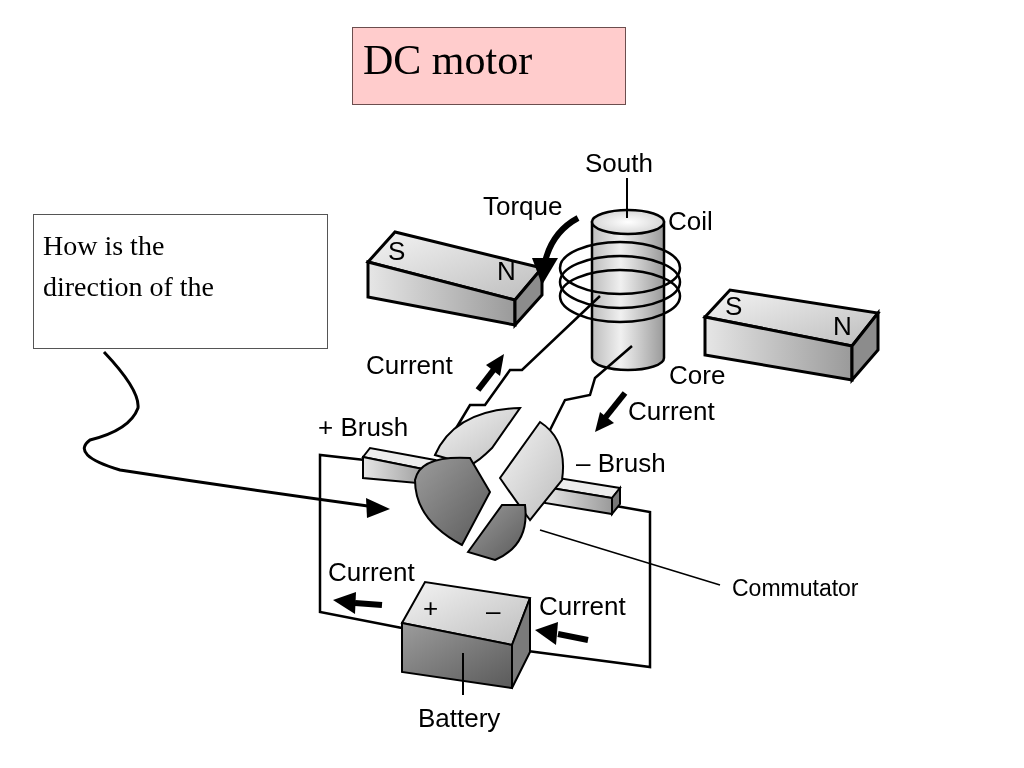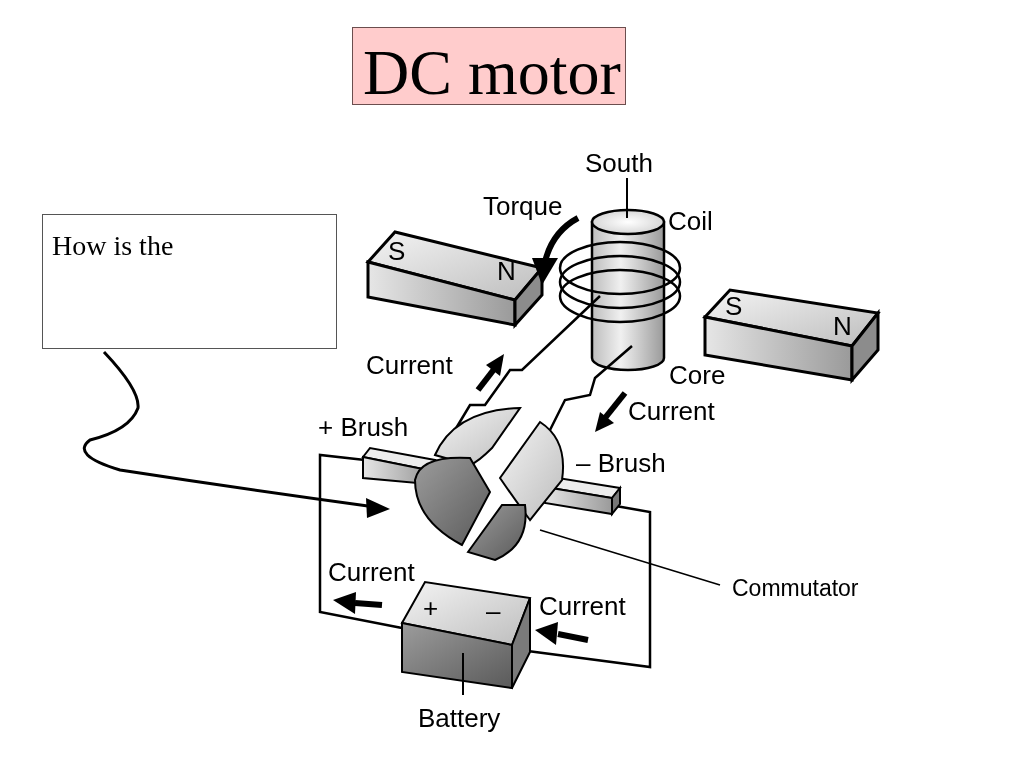--- a/index.html
+++ b/index.html
@@ -1,35 +1,36 @@
 <!DOCTYPE html>
 <html><head>
 <meta charset="utf-8">
 <style>
   html,body{margin:0;padding:0;background:#fff;}
   body{width:1024px;height:768px;position:relative;overflow:hidden;}
   .title-box{position:absolute;left:352px;top:27px;width:274px;height:78px;background:#ffcccc;border:1px solid #6b4e4e;box-sizing:border-box;}
-  .title-text{position:absolute;left:10px;top:8px;font-family:"Liberation Serif",serif;font-size:64px;color:#000;white-space:nowrap;}
-  .q-box{position:absolute;left:42px;top:214px;width:295px;height:135px;background:#fff;border:1px solid #555;box-sizing:border-box;}
+  .title-text{position:absolute;left:10px;top:8px;font-family:"Liberation Serif",serif;font-size:42px;color:#000;white-space:nowrap;}
+  .q-box{position:absolute;left:33px;top:214px;width:295px;height:135px;background:#fff;border:1px solid #555;box-sizing:border-box;}
   .q-text{position:absolute;left:9px;top:10px;font-family:"Liberation Serif",serif;font-size:28px;line-height:41px;color:#000;}
   svg.diagram{position:absolute;left:0;top:0;}
   .lbl{font-family:"Liberation Sans",sans-serif;font-size:26px;fill:#000;}
   .lbl-sm{font-family:"Liberation Sans",sans-serif;font-size:23px;fill:#000;}
   .mag{font-family:"Liberation Sans",sans-serif;font-size:26px;fill:#000;}
 </style>
 </head>
 <body>
 
 <div class="title-box">
   <span class="title-text">DC motor</span>
 </div>
 
 <div class="q-box">
   <div class="q-text">
     <div>How is the</div>
+    <div>direction of the</div>
   </div>
 </div>
 
 <svg class="diagram" width="1024" height="768" viewBox="0 0 1024 768">
   <defs>
     <linearGradient id="gLight" x1="0" y1="0" x2="1" y2="1">
       <stop offset="0" stop-color="#f4f4f4"></stop>
         <stop offset="1" stop-color="#bdbdbd"></stop>
     </linearGradient>
     <linearGradient id="gSide" x1="0" y1="0" x2="1" y2="0">

